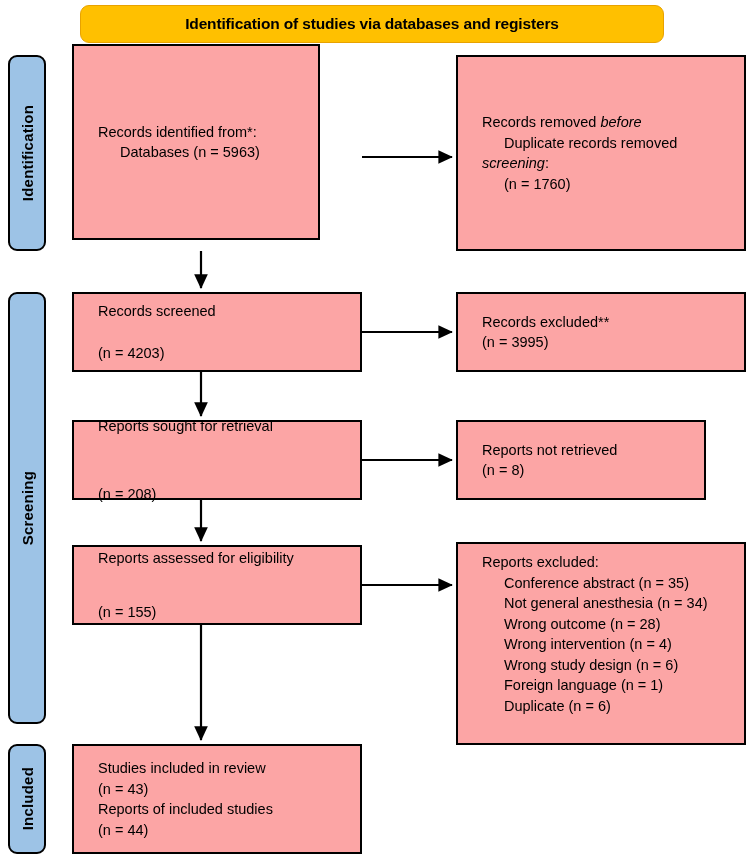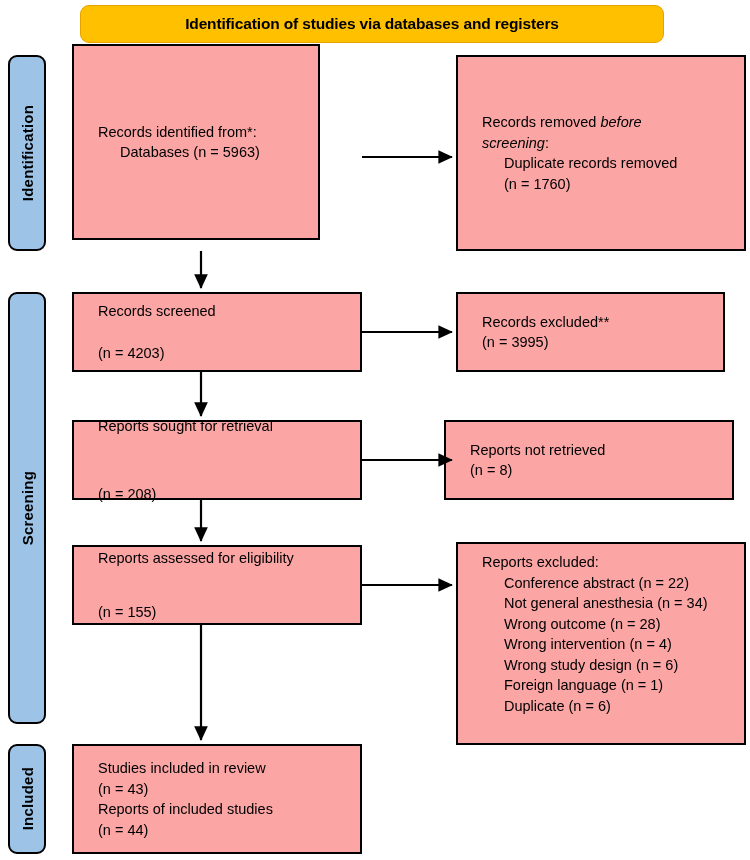--- a/index.html
+++ b/index.html
@@ -85,23 +85,23 @@
     line-height: 20.5px;
     color: #000000;
   }
   .indent { padding-left: 22px; display: block; }
   .ital   { font-style: italic; }
 
   
   #box-identified      { left: 72px;  top: 44px;  width: 248px; height: 196px; justify-content: center; }
   #box-removed         { left: 456px; top: 55px;  width: 290px; height: 196px; }
   #box-screened        { left: 72px;  top: 292px; width: 290px; height: 80px; gap: 21px;  }
-  #box-excluded-recs   { left: 456px; top: 292px; width: 269px; height: 80px;  }
+  #box-excluded-recs   { left: 456px; top: 292px; width: 290px; height: 80px;  }
   #box-sought          { left: 72px;  top: 420px; width: 290px; height: 80px; gap: 48px;  }
-  #box-not-retrieved   { left: 444px; top: 420px; width: 290px; height: 80px;  }
+  #box-not-retrieved   { left: 456px; top: 420px; width: 250px; height: 80px;  }
   #box-assessed        { left: 72px;  top: 545px; width: 290px; height: 80px; gap: 34px;  }
   #box-reports-excl    { left: 456px; top: 542px; width: 290px; height: 203px; justify-content: flex-start; padding-top: 8px; }
   #box-included        { left: 72px;  top: 744px; width: 290px; height: 110px; }
 
   
   .conn { position: absolute; }
   .conn svg { display: block; overflow: visible; }
 </style>
 </head>
 <body>
@@ -122,22 +122,22 @@
     <span class="stage-label">Included</span>
   </div>
 
   <div class="box" id="box-identified">
     <div class="box-text">Records identified from*:</div>
     <div class="box-text indent">Databases (n = 5963)</div>
   </div>
 
   <div class="box" id="box-removed">
     <div class="box-text"><span>Records removed </span><span class="ital">before</span></div>
+    <div class="box-text indent">Duplicate records removed</div>
     <div class="box-text"><span class="ital">screening</span><span>:</span></div>
-    <div class="box-text indent">Duplicate records removed</div>
     <div class="box-text indent">(n = 1760)</div>
   </div>
 
   <div class="box" id="box-screened">
     <div class="box-text">Records screened</div>
     <div class="box-text">(n = 4203)</div>
   </div>
 
   <div class="box" id="box-excluded-recs">
     <div class="box-text">Records excluded**</div>
@@ -155,21 +155,21 @@
   </div>
 
   <div class="box" id="box-assessed">
     <div class="box-text">Reports assessed for eligibility</div>
     <div class="box-text">(n = 155)</div>
   </div>
 
   <div class="box" id="box-reports-excl">
     <div class="box-text">Reports excluded:</div>
     <div id="reports-excluded-list">
-        <div class="box-text indent">Conference abstract (n = 22)</div>
+        <div class="box-text indent">Conference abstract (n = 35)</div>
         <div class="box-text indent">Not general anesthesia (n = 34)</div>
         <div class="box-text indent">Wrong outcome (n = 28)</div>
         <div class="box-text indent">Wrong intervention (n = 4)</div>
         <div class="box-text indent">Wrong study design (n = 6)</div>
         <div class="box-text indent">Foreign language (n = 1)</div>
         <div class="box-text indent">Duplicate (n = 6)</div>
       </div>
   </div>
 
   <div class="box" id="box-included">

